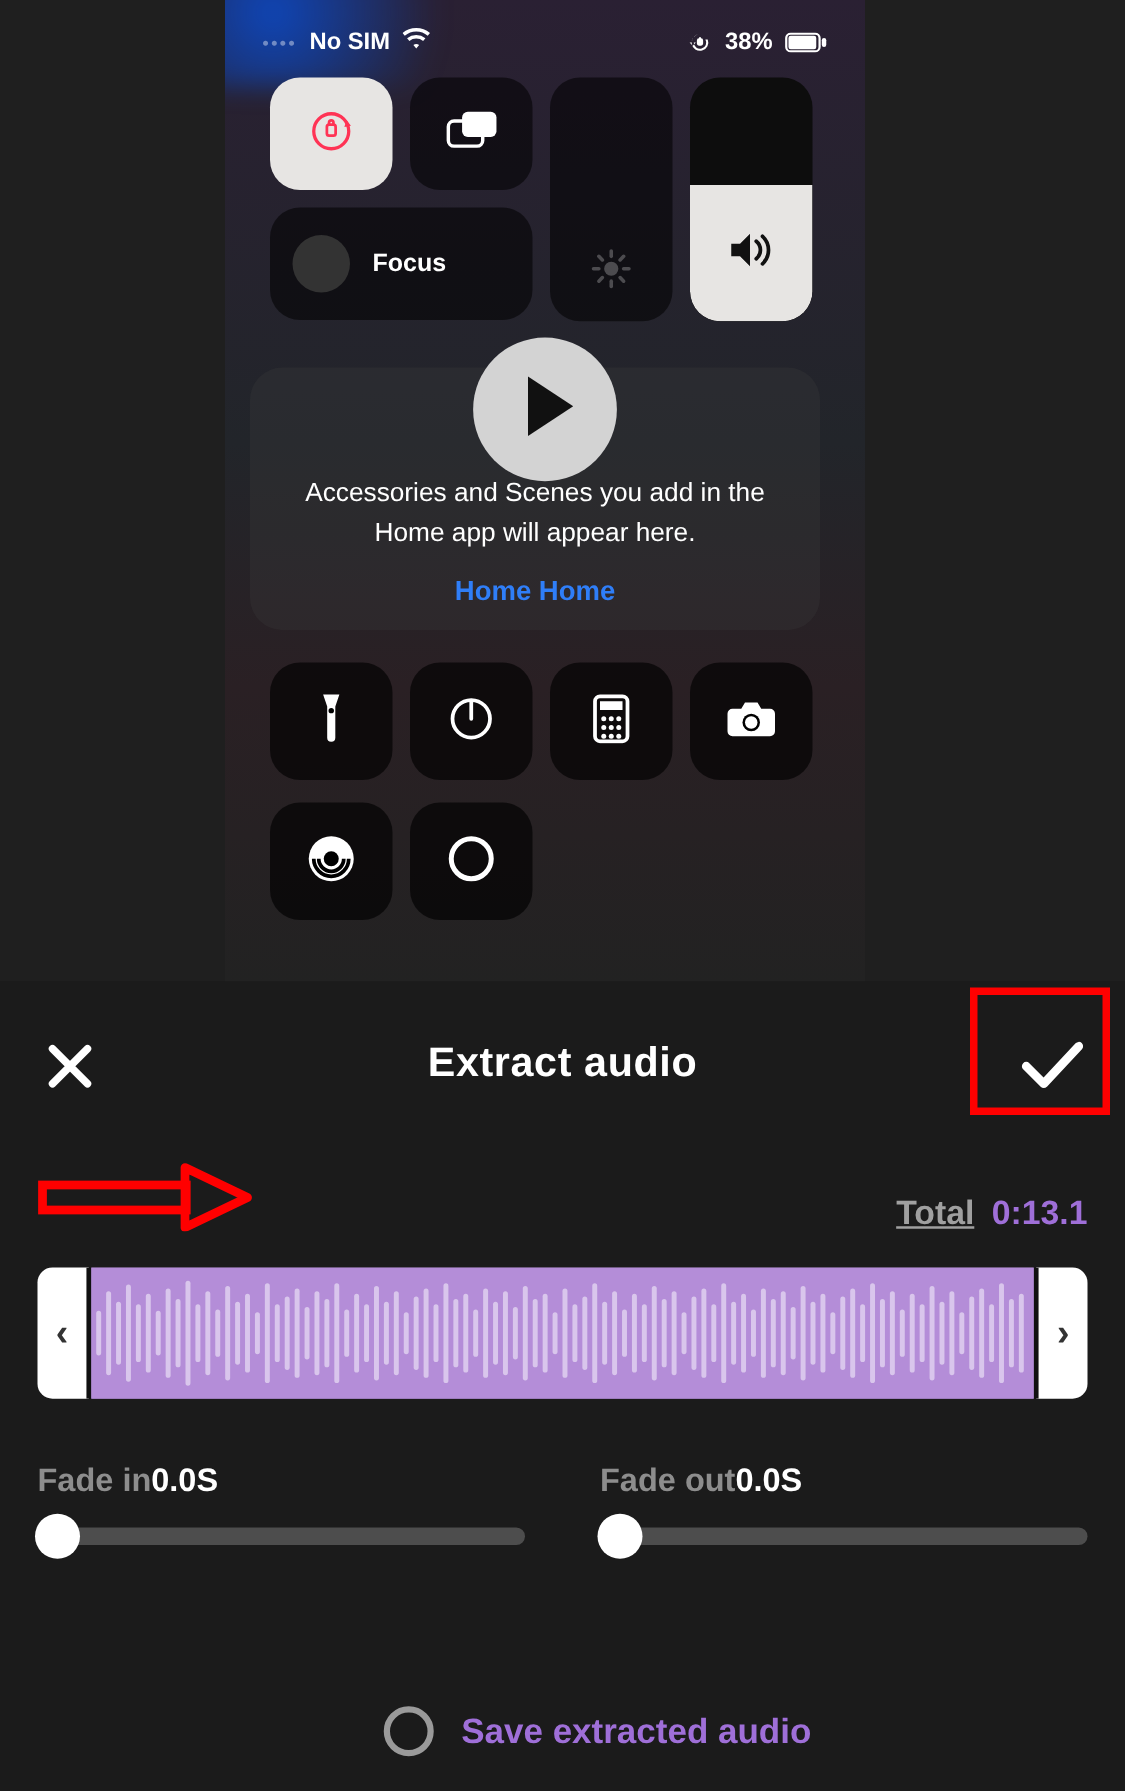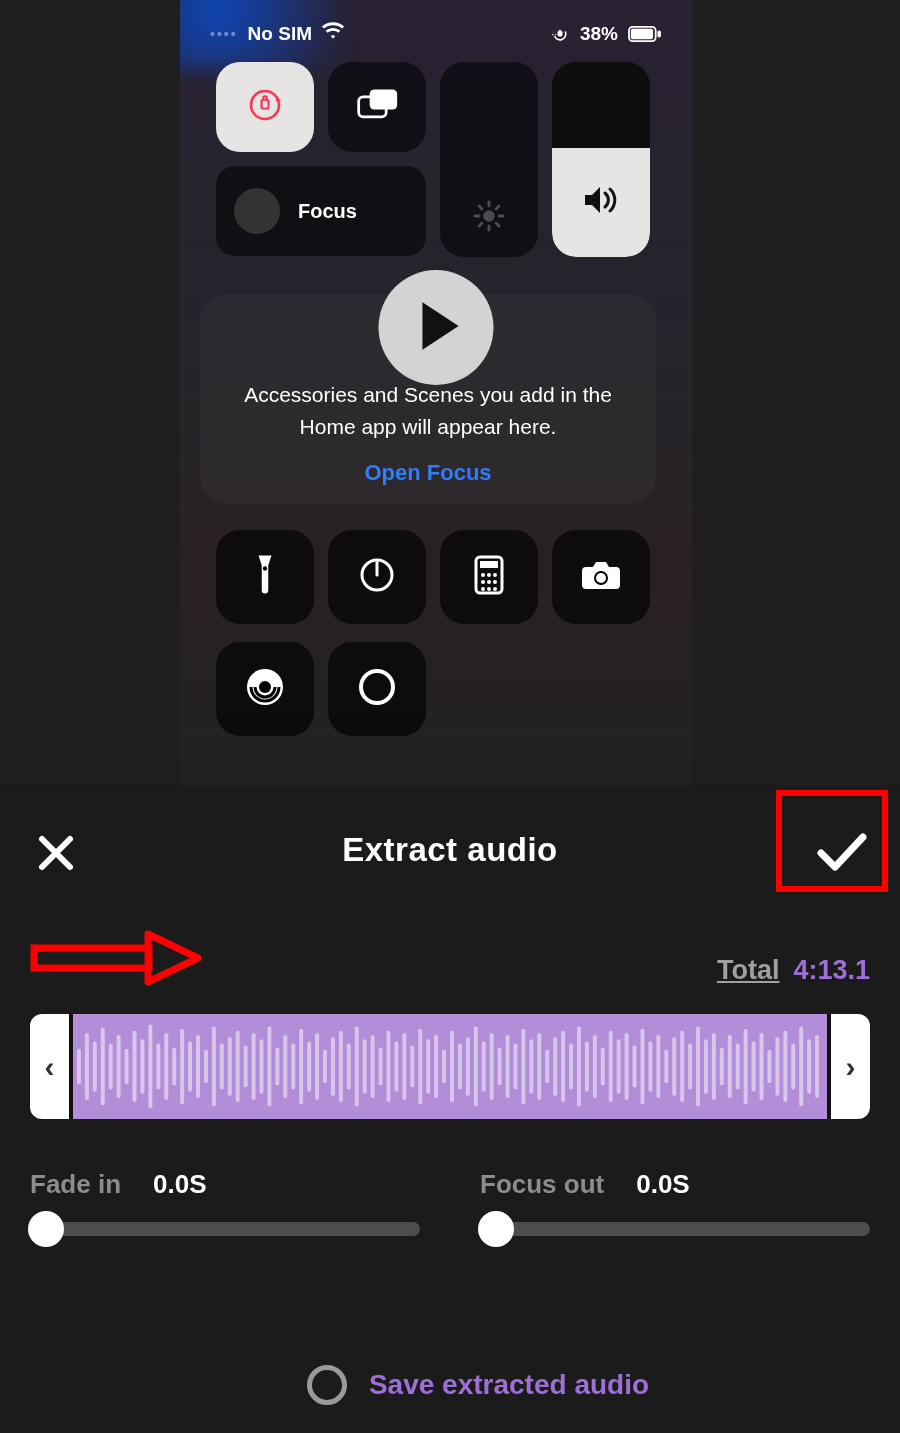--- a/index.html
+++ b/index.html
@@ -51,21 +51,21 @@
     left: 36px; top: 62px; right: 36px; bottom: 20px;
   }
   .row { display: flex; gap: 14px; position: absolute; }
   .tile, .tile-wide, .tile-tall {
     background: rgba(0,0,0,.55);
     border-radius: 24px;
     display:flex; align-items:center; justify-content:center;
     color:#fff;
   }
   .tile { width: 98px; height: 90px; }
-  .tile-wide { width: 210px; height: 90px; justify-content:flex-start; padding-left:18px; gap:18px;border-radius:19px; }
+  .tile-wide { width: 210px; height: 90px; justify-content:flex-start; padding-left:18px; gap:18px; }
   .tile-tall { width: 98px; height: 195px; }
   .tile.light { background: #e7e5e3; color:#ff3355; }
   .volume-tall .vol-fill {
     position:absolute; bottom:0; left:0; right:0;
     height:56%; background:#e7e5e3; border-radius: 0 0 24px 24px;
     display:flex; align-items:center; justify-content:center;
   }
   .volume-tall { background:#0d0d0d; position:relative; overflow:hidden; }
   .focus-text { color:#fff; font-weight:700; font-size:20px; }
 
@@ -168,21 +168,21 @@
     position:relative;
     overflow:hidden;
   }
   .wave svg { position:absolute; inset:0; width:100%; height:100%; }
 
   .fade-row {
     display:flex; gap:60px;
     margin-top:50px;
   }
   .fade-col { flex:1; }
-  .fade-label-row { display:flex; gap:32px; font-size:26px; font-weight:800; margin-bottom:22px; }
+  .fade-label-row { display:flex; gap:0; font-size:26px; font-weight:800; margin-bottom:22px; }
   .fade-name { color:#8d8d8d; }
   .fade-val  { color:#ffffff; }
   .slider {
     position:relative; height:14px;
     background:#4d4d4d; border-radius:8px;
   }
   .slider-thumb {
     position:absolute; left:0; top:50%;
     transform:translate(-2px,-50%);
     width:36px; height:36px;
@@ -295,21 +295,21 @@
               <path fill="#fff" d="M14 2a10 10 0 100 20 8 8 0 010-20z"></path>
             </svg>
         </span>
         <span class="focus-text">Focus</span>
       </div>
     </div>
   </div>
 
   <div class="home-card">
     <div class="home-text">Accessories and Scenes you add in the Home app will appear here.</div>
-    <div class="open-home">Open Focus</div>
+    <div class="open-home">Home Home</div>
   </div>
 
   <div class="play-btn">
     <span>
       <svg width="46" height="52" viewBox="0 0 40 46">
           <path fill="#111" d="M4 2l32 21L4 44z"></path>
         </svg>
     </span>
   </div>
 
@@ -387,21 +387,21 @@
       <span>
         <svg width="54" height="44" viewBox="0 0 54 44">
             <path fill="none" stroke="#fff" stroke-width="7" stroke-linecap="round" stroke-linejoin="round" d="M6 22l14 14L48 6"></path>
           </svg>
       </span>
     </div>
   </div>
 
   <div class="total-line">
     <span class="total-label">Total</span>
-    <span class="total-time">4:13.1</span>
+    <span class="total-time">0:13.1</span>
   </div>
 
   <div class="waveform-wrap">
     <div class="trim-handle left">‹</div>
     <div class="wave">
       <svg viewBox="0 0 760 100" preserveAspectRatio="none">
         <rect width="760" height="100" fill="#b48dd8"></rect>
         <g stroke="#d9c6ec" stroke-width="4" stroke-linecap="round">
           <line x1="6" y1="35" x2="6" y2="65"></line>
           <line x1="14" y1="20" x2="14" y2="80"></line>
@@ -508,21 +508,21 @@
       <div class="fade-label-row">
         <span class="fade-name">Fade in</span>
         <span class="fade-val">0.0S</span>
       </div>
       <div class="slider">
         <div class="slider-thumb"></div>
       </div>
     </div>
     <div class="fade-col">
       <div class="fade-label-row">
-        <span class="fade-name">Focus out</span>
+        <span class="fade-name">Fade out</span>
         <span class="fade-val">0.0S</span>
       </div>
       <div class="slider">
         <div class="slider-thumb"></div>
       </div>
     </div>
   </div>
 
   <div class="save-row">
     <div class="radio"></div>

